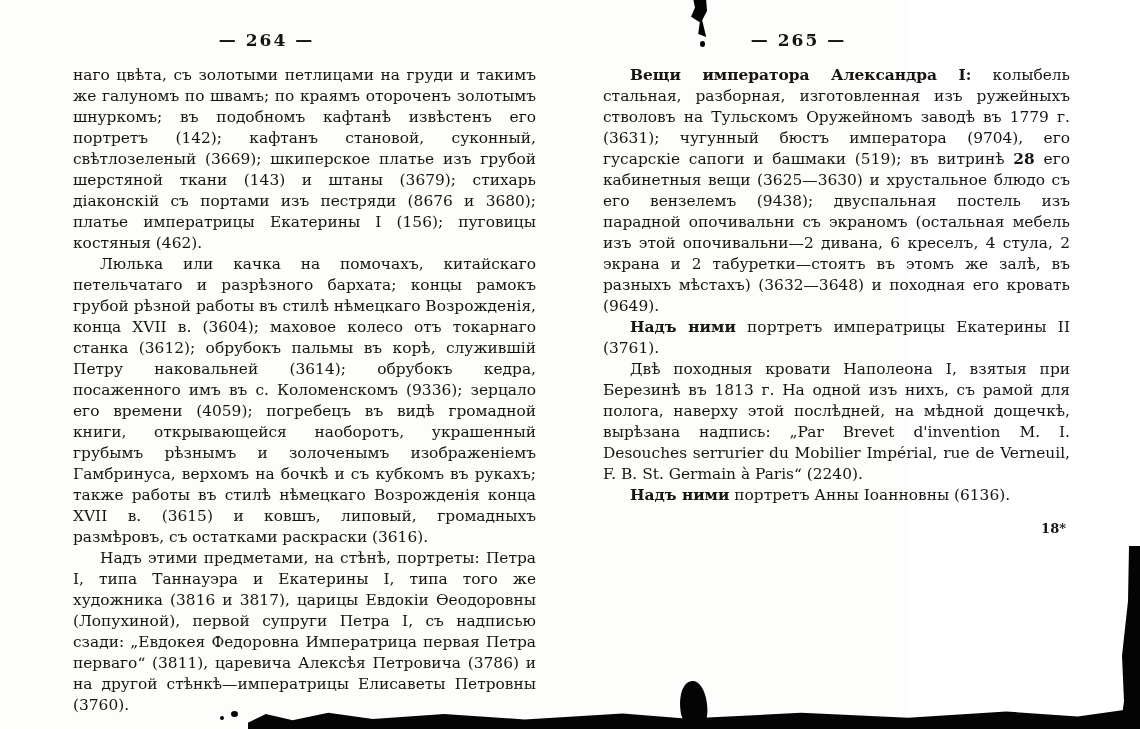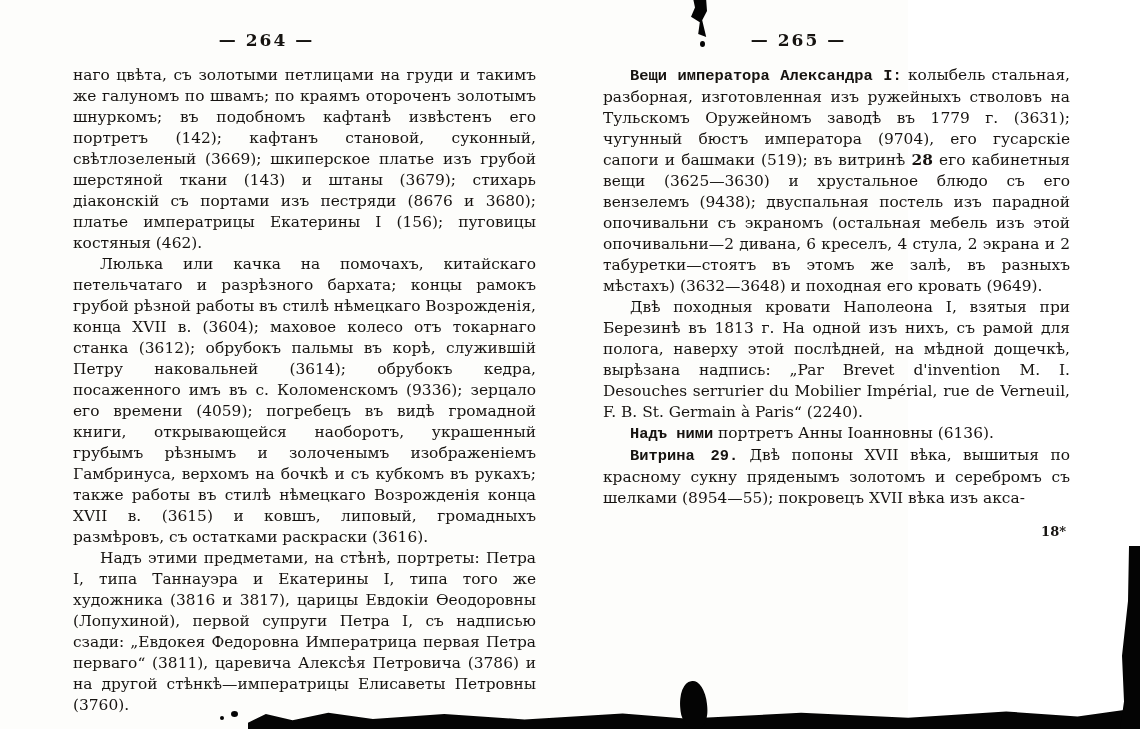--- a/index.html
+++ b/index.html
@@ -20,21 +20,21 @@
   .page-number {
     font-size: 17px; font-weight: 700; text-align: center;
     letter-spacing: 2px; margin: 0 0 15px 0;
     transform: translateX(-38px);
   }
   .text-block {
     font-size: 15.4px; line-height: 21px; text-align: justify;
   }
   p.para { margin: 0; text-indent: 27px; }
   p.para.no-indent { text-indent: 0; }
-  .lead { font-weight: 700; font-family: Liberation Mono, monospace; }
+  .lead { font-weight: 700; }
   .bold-num { font-weight: 700; }
   .signature {
     font-size: 13px; font-weight: 700; text-align: right;
     margin-top: 15px; padding-right: 4px;
   }
   .artifact { position: absolute; background: #040404; }
   .a-top-ink {
     left: 691px; top: 0; width: 16px; height: 37px;
     clip-path: polygon(15% 0, 95% 0, 100% 30%, 70% 55%, 95% 100%, 45% 92%, 55% 60%, 0 45%, 25% 20%);
   }
@@ -66,23 +66,23 @@
       <p class="para no-indent"><span>наго цвѣта, съ золотыми петлицами на груди и такимъ же галуномъ по швамъ; по краямъ отороченъ золотымъ шнуркомъ; въ подобномъ кафтанѣ извѣстенъ его портретъ (142); кафтанъ становой, суконный, свѣтлозеленый (3669); шкиперское платье изъ грубой шерстяной ткани (143) и штаны (3679); стихарь діаконскій съ портами изъ пестряди (8676 и 3680); платье императрицы Екатерины I (156); пуговицы костяныя (462).</span></p>
       <p class="para"><span>Люлька или качка на помочахъ, китайскаго петельчатаго и разрѣзного бархата; концы рамокъ грубой рѣзной работы въ стилѣ нѣмецкаго Возрожденія, конца XVII в. (3604); маховое колесо отъ токарнаго станка (3612); обрубокъ пальмы въ корѣ, служившій Петру наковальней (3614); обрубокъ кедра, посаженного имъ въ с. Коломенскомъ (9336); зерцало его времени (4059); погребецъ въ видѣ громадной книги, открывающейся наоборотъ, украшенный грубымъ рѣзнымъ и золоченымъ изображеніемъ Гамбринуса, верхомъ на бочкѣ и съ кубкомъ въ рукахъ; также работы въ стилѣ нѣмецкаго Возрожденія конца XVII в. (3615) и ковшъ, липовый, громадныхъ размѣровъ, съ остатками раскраски (3616).</span></p>
       <p class="para"><span>Надъ этими предметами, на стѣнѣ, портреты: Петра I, типа Таннауэра и Екатерины I, типа того же художника (3816 и 3817), царицы Евдокіи Ѳеодоровны (Лопухиной), первой супруги Петра I, съ надписью сзади: „Евдокея Федоровна Императрица первая Петра перваго“ (3811), царевича Алексѣя Петровича (3786) и на другой стѣнкѣ—императрицы Елисаветы Петровны (3760).</span></p>
     </div>
   </section>
 
   <section class="page page-right">
     <div class="page-number">— 265 —</div>
     <div class="text-block">
       <p class="para"><span class="lead">Вещи императора Александра I:</span><span> колыбель стальная, разборная, изготовленная изъ ружейныхъ стволовъ на Тульскомъ Оружейномъ заводѣ въ 1779 г. (3631); чугунный бюстъ императора (9704), его гусарскіе сапоги и башмаки (519); въ витринѣ </span><span class="bold-num">28</span><span> его кабинетныя вещи (3625—3630) и хрустальное блюдо съ его вензелемъ (9438); двуспальная постель изъ парадной опочивальни съ экраномъ (остальная мебель изъ этой опочивальни—2 дивана, 6 креселъ, 4 стула, 2 экрана и 2 табуретки—стоятъ въ этомъ же залѣ, въ разныхъ мѣстахъ) (3632—3648) и походная его кровать (9649).</span></p>
+      <p class="para"><span class="lead">Надъ ними</span><span> портретъ императрицы Екатерины II (3761).</span></p>
       <p class="para"><span>Двѣ походныя кровати Наполеона I, взятыя при Березинѣ въ 1813 г. На одной изъ нихъ, съ рамой для полога, наверху этой послѣдней, на мѣдной дощечкѣ, вырѣзана надпись: „Par Brevet d'invention M. I. Desouches serrurier du Mobilier Impérial, rue de Verneuil, F. B. St. Germain à Paris“ (2240).</span></p>
       <p class="para"><span class="lead">Надъ ними</span><span> портретъ Анны Іоанновны (6136).</span></p>
-      <p class="para"><span class="lead">Витрина 29.</span><span> Двѣ попоны XVII вѣка, вышитыя по красному сукну пряденымъ золотомъ и серебромъ съ шелками (8954—55); покровецъ XVII вѣка изъ акса-</span></p>
     </div>
     <div class="signature">18*</div>
   </section>
 
   <div class="artifact a-top-ink"></div>
   <div class="artifact a-top-speck"></div>
   <div class="artifact a-bottom-bar"></div>
   <div class="artifact a-blob"></div>
   <div class="artifact a-right-strip"></div>
   <div class="artifact a-speck1"></div>

